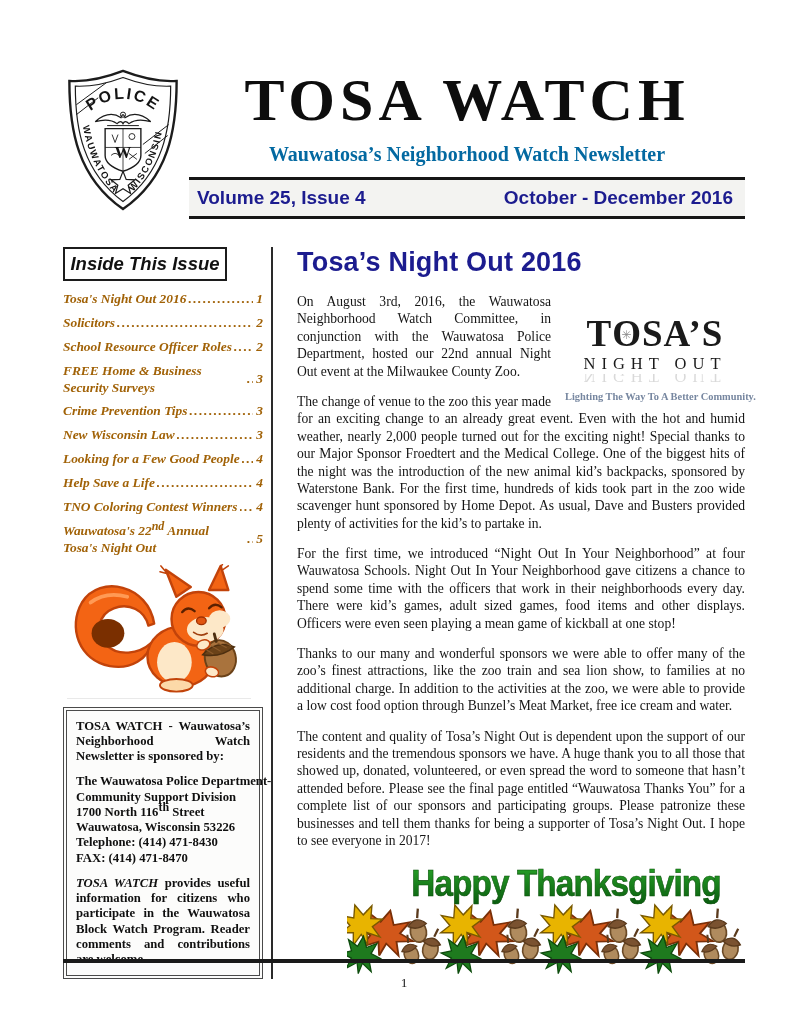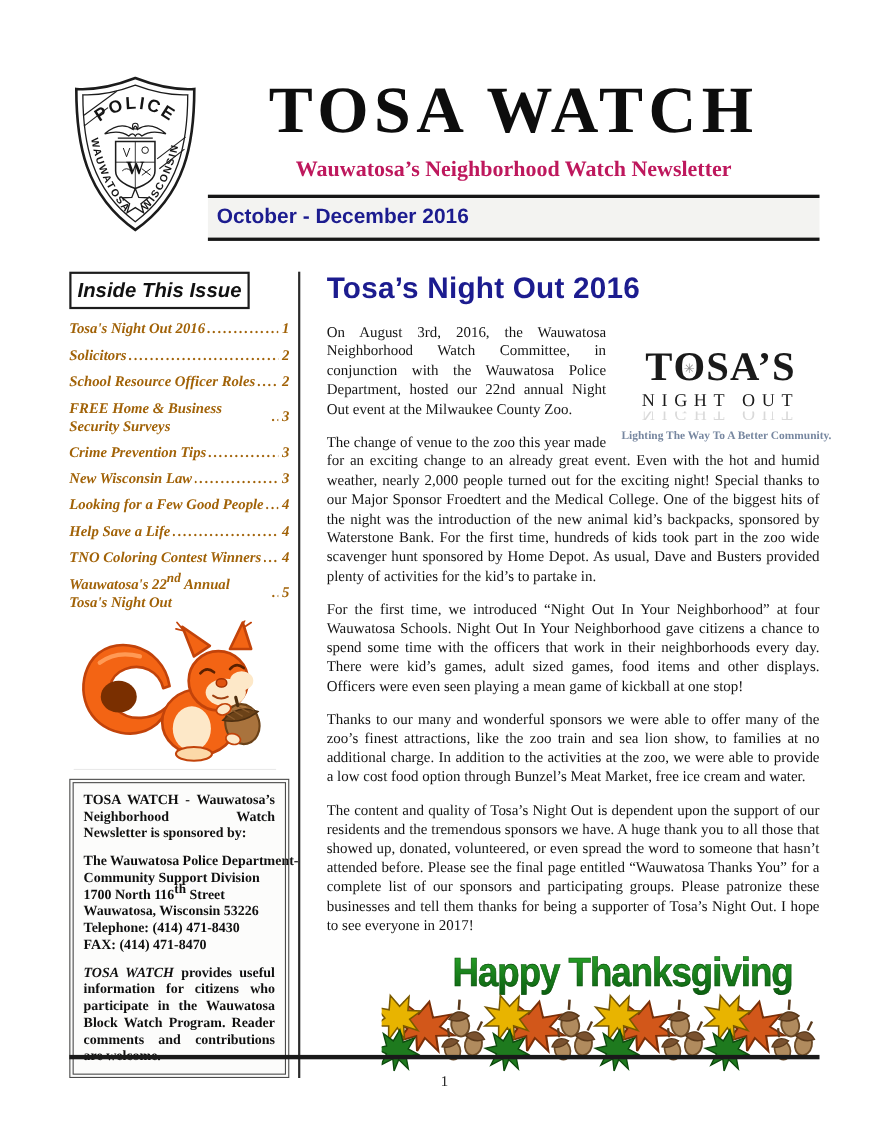--- a/index.html
+++ b/index.html
@@ -12,21 +12,21 @@
   .masthead { display:flex; padding:68px 46px 0 63px; }
   .badge-wrap { flex:none; width:120px; height:144px; }
   .mast-right { flex:1; margin-left:6px; text-align:center; }
   .mast-title {
     font-family:"Liberation Serif", serif; font-weight:bold;
     font-size:60px; line-height:1; letter-spacing:5px; color:#0d0d0d;
     margin-top:2px; white-space:nowrap;
   }
   .mast-subtitle {
     font-family:"Liberation Serif", serif; font-weight:bold;
-    font-size:20px; margin-top:13px; color:#be185d;
+    font-size:20px; margin-top:13px; color:#0369a1;
   }
   .volume-bar {
     margin-top:11px; border-top:3px solid #161616; border-bottom:3px solid #161616;
     background:#f3f3f1; display:flex; justify-content:space-between; align-items:center;
     padding:7px 12px 7px 8px;
     font-family:"Liberation Sans", sans-serif; font-weight:bold; font-size:19px;
     color:#1c1c8f;
   }
   
   .content { display:flex; align-items:stretch; margin:28px 46px 0 63px; }
@@ -141,20 +141,21 @@
         </text>
         <text font-family="Liberation Sans, sans-serif" font-size="9.5" font-weight="bold" letter-spacing="1.5" fill="#141414">
           <textPath href="#arcWis" startOffset="50%" text-anchor="middle">WISCONSIN</textPath>
         </text>
       </svg>
     </div>
     <div class="mast-right">
       <div class="mast-title">TOSA WATCH</div>
       <div class="mast-subtitle">Wauwatosa’s Neighborhood Watch Newsletter</div>
       <div class="volume-bar">
+        <span>Volume 25, Issue 4</span>
         <span>October - December 2016</span>
       </div>
     </div>
   </div>
 
   <div class="content">
 
     <div class="sidebar">
       <div class="toc-title-box">Inside This Issue</div>
 

